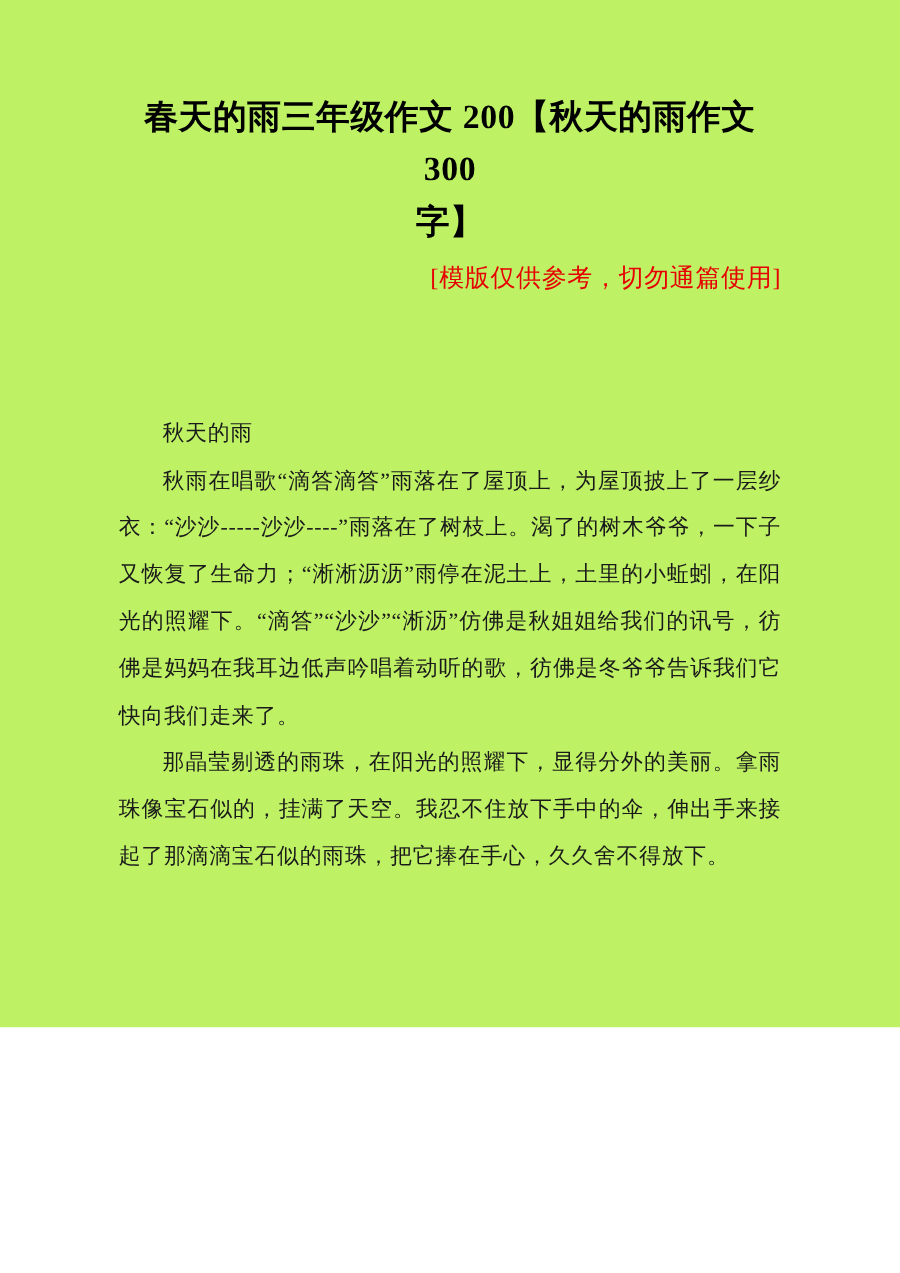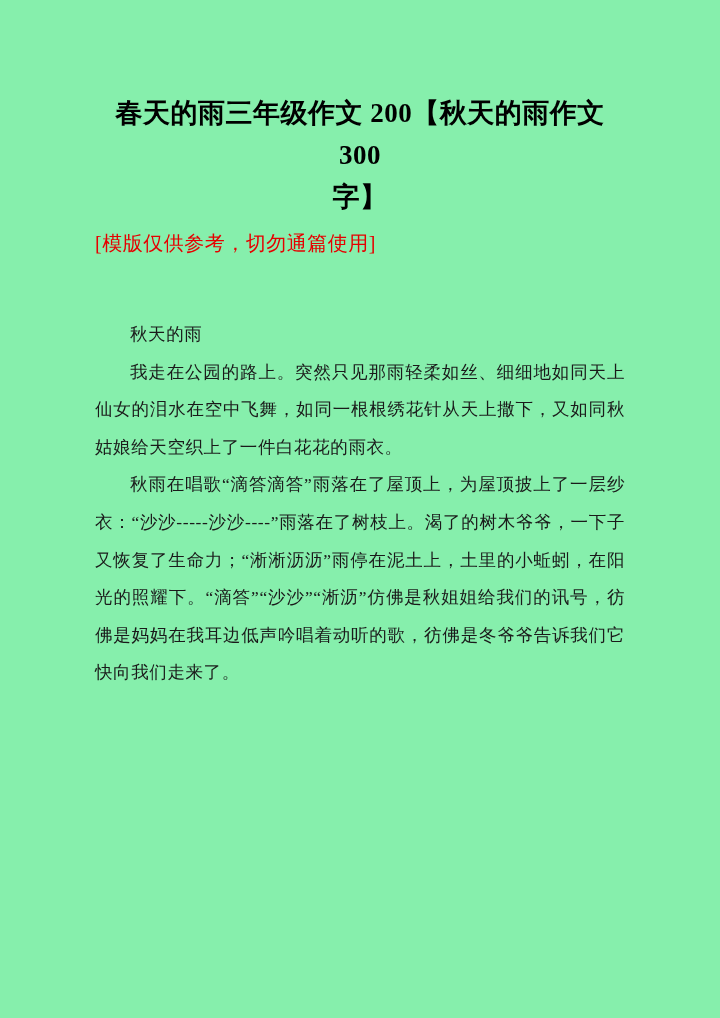--- a/index.html
+++ b/index.html
@@ -3,49 +3,49 @@
 <meta charset="utf-8">
 <style>
   html, body {
     margin: 0;
     padding: 0;
     background: #ffffff;
   }
   .page {
     position: relative;
     width: 720px;
-    height: 1018px;
-    background: #86efac;
+    height: 822px;
+    background: #bef264;
     box-sizing: border-box;
-    padding: 92px 95px 0 95px;
+    padding: 72px 95px 0 95px;
     overflow: hidden;
     font-family: "Liberation Serif", "DejaVu Serif", serif;
   }
   .doc-title {
     margin: 0;
     text-align: center;
     font-size: 27px;
     font-weight: bold;
     line-height: 42px;
     color: #000000;
     letter-spacing: 0.5px;
   }
   .doc-title .title-line {
     display: block;
   }
   .notice-line {
     margin-top: 10px;
-    text-align: left;
+    text-align: right;
     font-size: 20px;
     line-height: 30px;
     font-weight: normal;
     letter-spacing: 0.5px;
   }
   .doc-body {
-    margin-top: 58px;
+    margin-top: 90px;
   }
   .body-para {
     margin: 0;
     font-size: 17.5px;
     line-height: 37.6px;
     color: #1a1a1a;
     text-align: justify;
     text-justify: inter-ideograph;
     text-indent: 2em;
     letter-spacing: 0.6px;
@@ -59,17 +59,17 @@
 
   <h1 class="doc-title" style="color: rgb(0, 0, 0);">
     <span class="title-line">春天的雨三年级作文 200【秋天的雨作文 300</span>
     <span class="title-line">字】</span>
   </h1>
 
   <div class="notice-line" style="color: rgb(230, 0, 0);">[模版仅供参考，切勿通篇使用]</div>
 
   <div class="doc-body">
     <p class="body-para">秋天的雨</p>
-    <p class="body-para">我走在公园的路上。突然只见那雨轻柔如丝、细细地如同天上仙女的泪水在空中飞舞，如同一根根绣花针从天上撒下，又如同秋姑娘给天空织上了一件白花花的雨衣。</p>
     <p class="body-para">秋雨在唱歌“滴答滴答”雨落在了屋顶上，为屋顶披上了一层纱衣：“沙沙-----沙沙----”雨落在了树枝上。渴了的树木爷爷，一下子又恢复了生命力；“淅淅沥沥”雨停在泥土上，土里的小蚯蚓，在阳光的照耀下。“滴答”“沙沙”“淅沥”仿佛是秋姐姐给我们的讯号，彷佛是妈妈在我耳边低声吟唱着动听的歌，彷佛是冬爷爷告诉我们它快向我们走来了。</p>
+    <p class="body-para">那晶莹剔透的雨珠，在阳光的照耀下，显得分外的美丽。拿雨珠像宝石似的，挂满了天空。我忍不住放下手中的伞，伸出手来接起了那滴滴宝石似的雨珠，把它捧在手心，久久舍不得放下。</p>
   </div>
 
 </div>
 
 </body></html>

